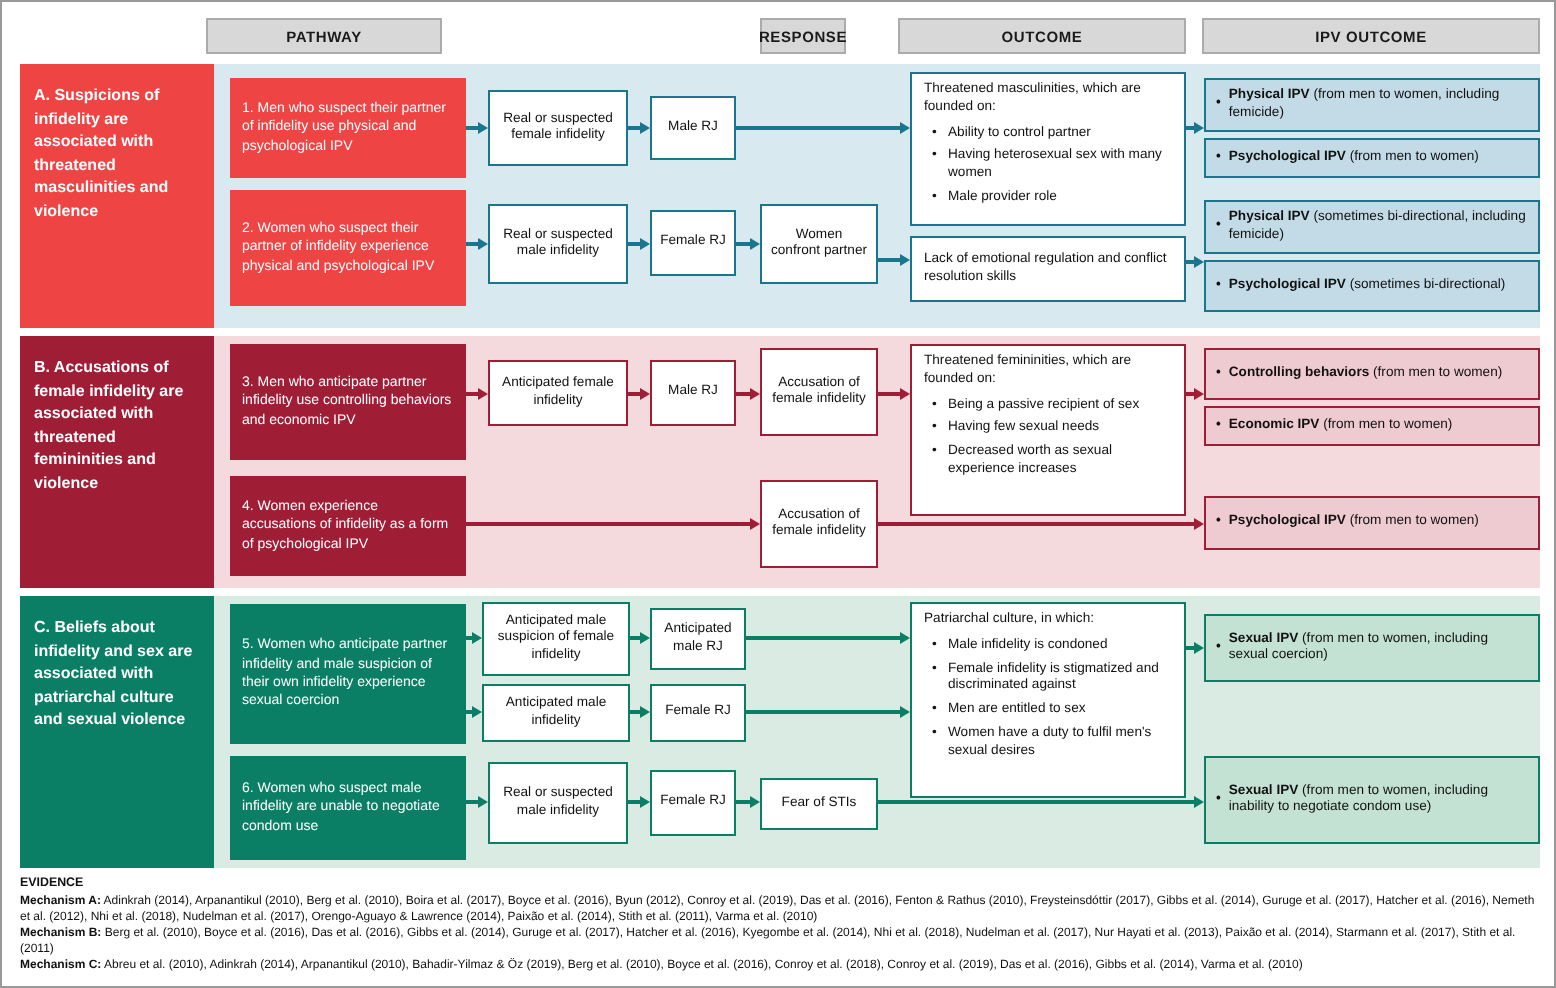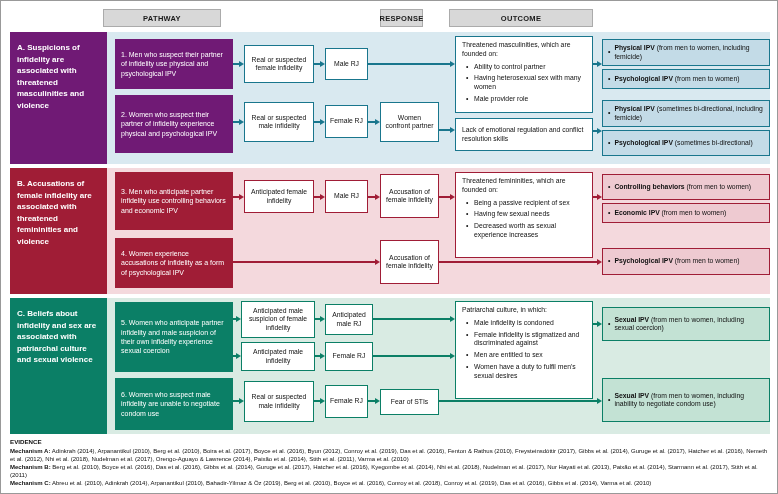--- a/index.html
+++ b/index.html
@@ -6,21 +6,21 @@
   .canvas { position:relative; width:778px; height:494px; background:#ffffff;
             font-family:"Liberation Sans", sans-serif; border:1px solid #999;
             box-sizing:border-box; overflow:hidden; }
   .abs { position:absolute; box-sizing:border-box; }
   .hdr { position:absolute; top:8px; height:18px; box-sizing:border-box;
          background:#d8d8d8; border:1px solid #ababab; display:flex; align-items:center;
          justify-content:center; font-size:7.5px; font-weight:bold; color:#1a1a1a;
          letter-spacing:.3px; text-align:center; }
   .band { position:absolute; left:9px; width:760px; }
   .band-a { background:#d9e9f0; } .band-b { background:#f4d9dd; } .band-c { background:#d9ebe3; }
-  .bg-teal { background:#701a75; } .bg-red { background:#a01d36; } .bg-green { background:#0b7f66; }
+  .bg-teal { background:#ef4444; } .bg-red { background:#a01d36; } .bg-green { background:#0b7f66; }
   .b-teal { border:1.3px solid #19768d; } .b-red { border:1.3px solid #a01d36; } .b-green { border:1.3px solid #0b7f66; }
   .c-teal { color:#19768d; } .c-red { color:#a01d36; } .c-green { color:#0b7f66; }
   .out-a { background:#c3dbe7; } .out-b { background:#eecad1; } .out-c { background:#c3e2d4; }
   .mech { color:#fff; font-weight:bold; font-size:8px; line-height:1.45; padding:10px 7px; }
   .pathway { color:#fff; font-size:7px; line-height:1.35; padding:4px 6px;
              display:flex; align-items:center; }
   .wbox { background:#fff; display:flex; align-items:center; justify-content:center;
           text-align:center; font-size:6.8px; line-height:1.25; padding:2px 4px; color:#111; }
   .theory { background:#fff; font-size:6.8px; line-height:1.3; padding:4px 6px; color:#111; }
   .theory.center { display:flex; align-items:center; }
@@ -40,20 +40,21 @@
   .ev-entry { line-height:1.35; }
 </style>
 </head>
 <body>
 
 <div class="canvas">
 
   <div class="hdr" style="left:102px;width:118px">PATHWAY</div>
   <div class="hdr" style="left:379px;width:43px">RESPONSE</div>
   <div class="hdr" style="left:448px;width:144px">OUTCOME</div>
+  <div class="hdr" style="left:600px;width:169px">IPV OUTCOME</div>
 
   <div class="band band-a" style="top:31px;height:132px"></div>
   <div class="band band-b" style="top:167px;height:126px"></div>
   <div class="band band-c" style="top:297px;height:136px"></div>
 
   <div class="abs mech bg-teal" style="left:9px;top:31px;width:97px;height:132px">A.  Suspicions of infidelity are associated with threatened masculinities and violence</div>
   <div class="abs mech bg-green" style="left:9px;top:297px;width:97px;height:136px">C.  Beliefs about infidelity and sex are associated with patriarchal culture and sexual violence</div>
   <div class="abs mech bg-red" style="left:9px;top:167px;width:97px;height:126px">B.  Accusations of female infidelity are associated with threatened femininities and violence</div>
 
   <div class="abs pathway bg-teal" style="left:114px;top:38px;width:118px;height:50px">1. Men who suspect their partner of infidelity use physical and psychological IPV</div>

